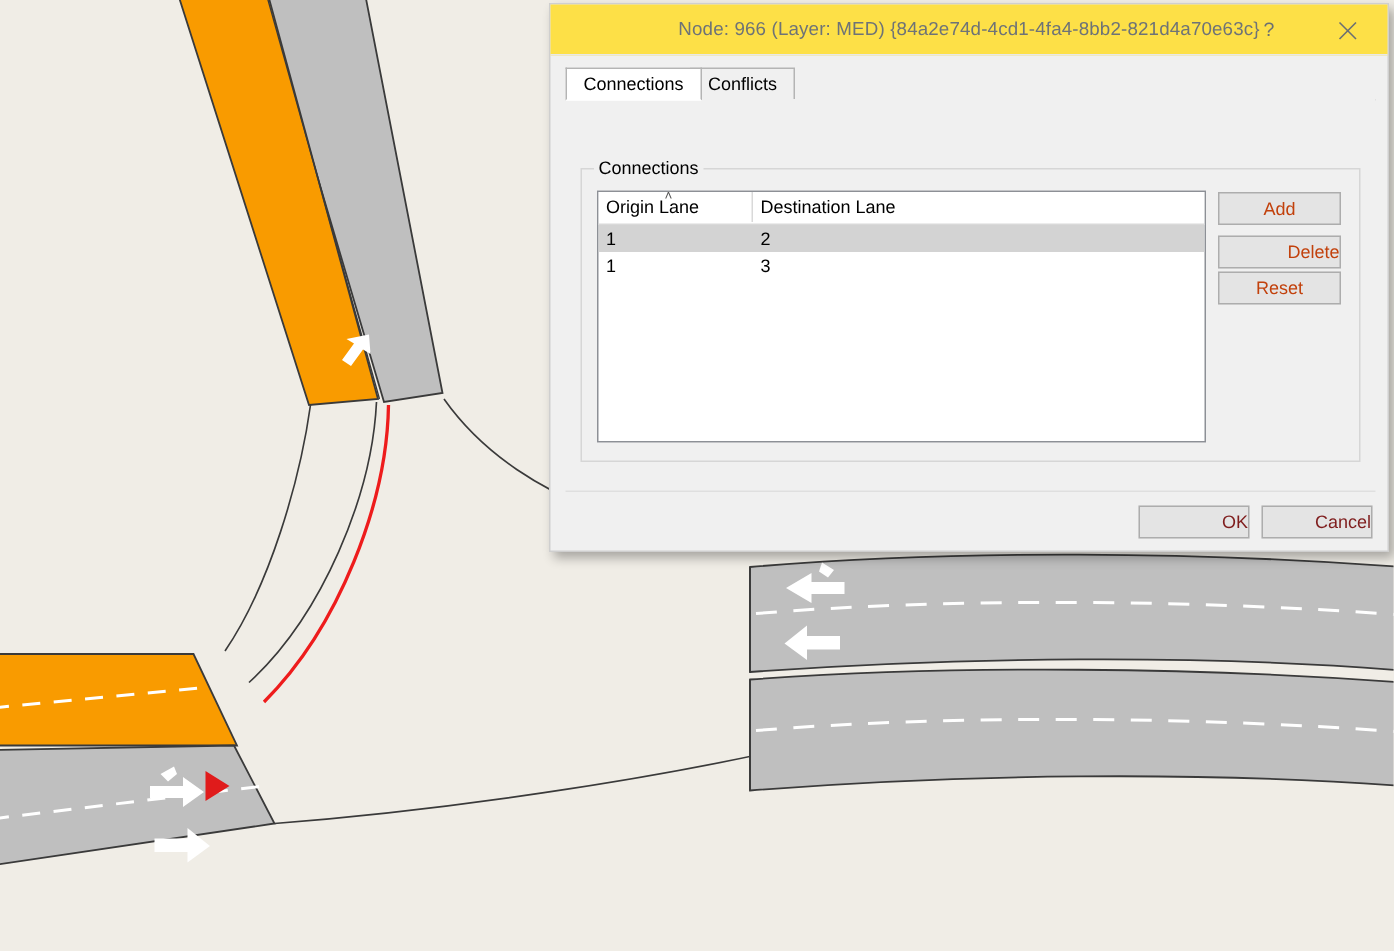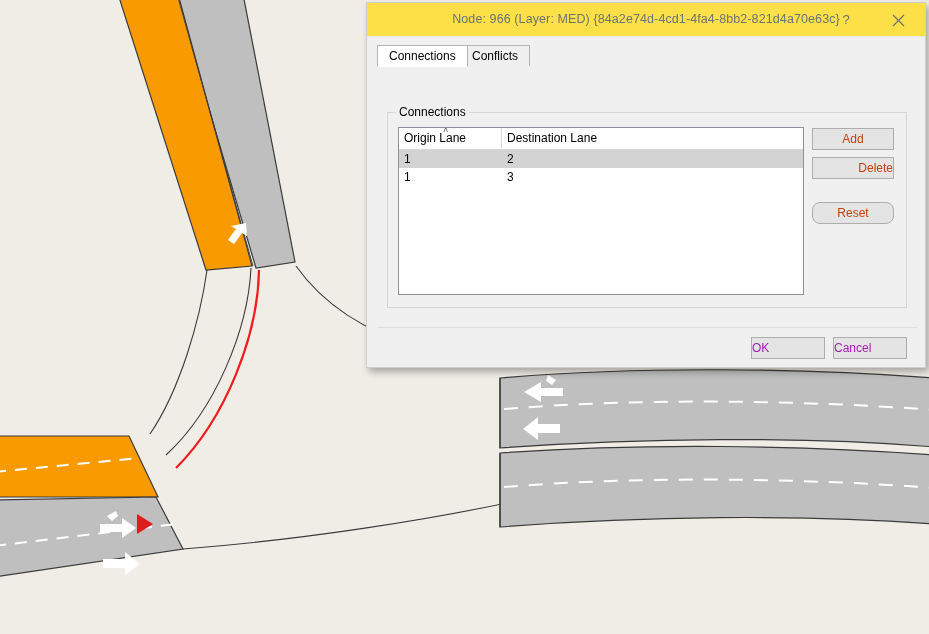--- a/index.html
+++ b/index.html
@@ -236,44 +236,45 @@
     border: 1px solid #adadad;
     box-sizing: border-box;
     font-size: 12px;
     line-height: 20px;
     text-align: center;
     cursor: default;
     color: #c2410c;
   }
   #btn-add { top: 15px; }
   #btn-delete { top: 44px; text-align: right; }
-  #btn-reset { top: 89px; border-radius: 8px; }
+  #btn-reset { top: 68px; }
 
   
   #dlg-separator {
     position: absolute;
     left: 10px;
     top: 324px;
     width: 540px;
     height: 1px;
     background: #dfdfdf;
   }
   .dlg-btn {
     position: absolute;
     top: 334px;
     width: 74px;
     height: 22px;
     background: #e4e4e4;
     border: 1px solid #adadad;
     box-sizing: border-box;
     font-size: 12px;
     line-height: 20px;
-    text-align: left;
-    cursor: default;
-    color: #a21caf;
+    text-align: right;
+    cursor: default;
+    color: #7f1d1d;
+    margin-left: 8px;
   }
   #btn-ok { left: 384px; }
   #btn-cancel { left: 466px; }
 </style>
 </head>
 <body>
 
 <svg id="map-canvas" viewBox="0 0 929 634" width="929" height="634" xmlns="http://www.w3.org/2000/svg">
 
   <rect x="0" y="0" width="929" height="634" fill="#f0ede6"></rect>

